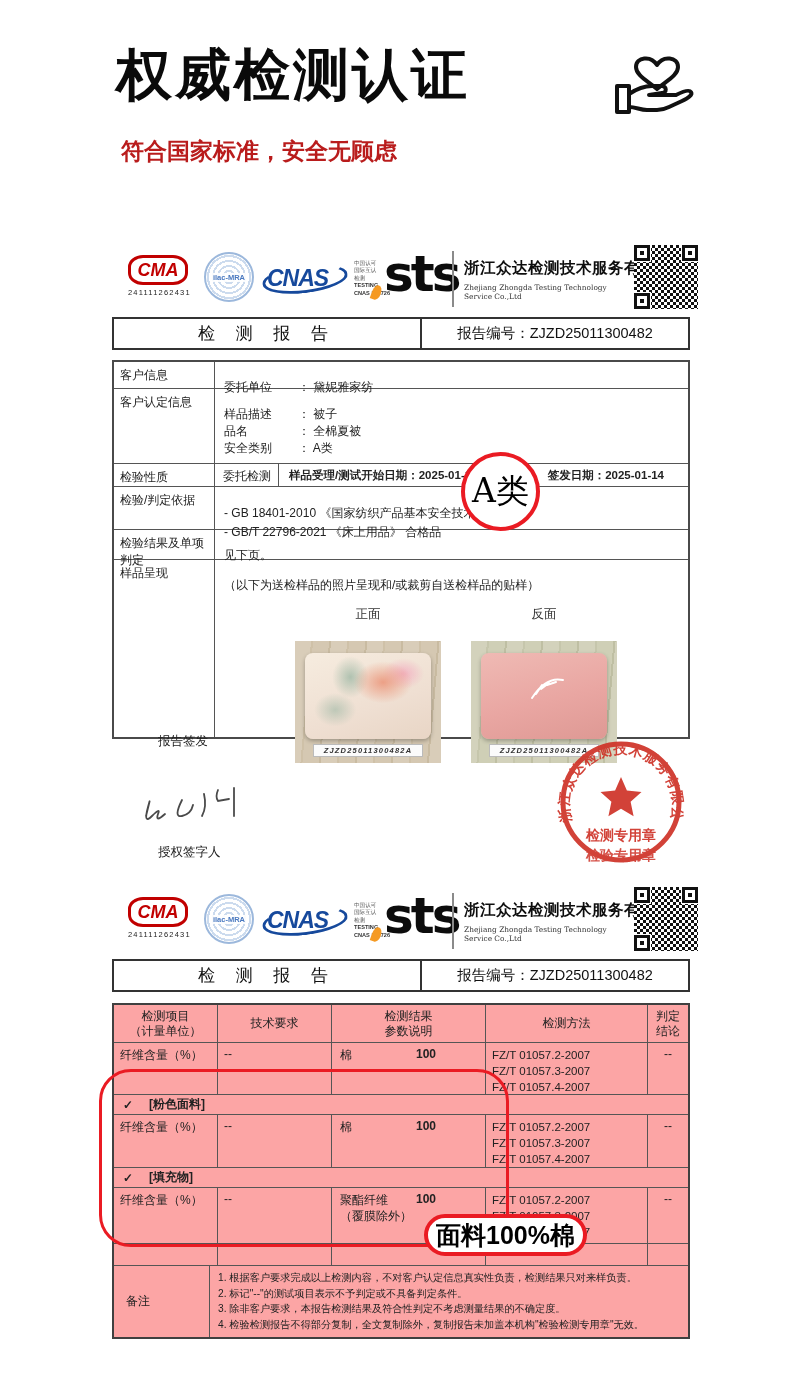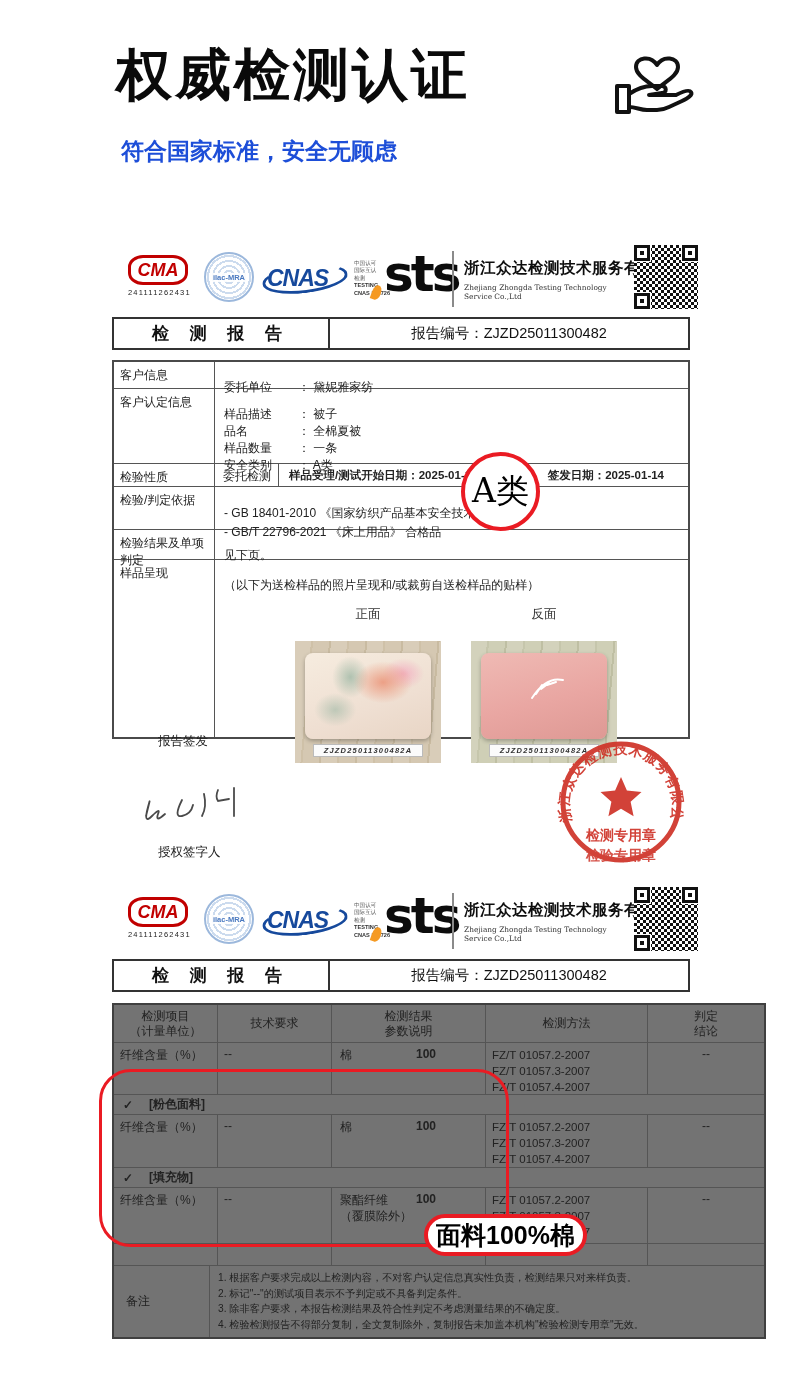--- a/index.html
+++ b/index.html
@@ -4,21 +4,21 @@
 <style>
   *{box-sizing:border-box;margin:0;padding:0}
   body{background:#fff}
   .page{position:relative;width:790px;height:1390px;background:#fff;overflow:hidden;
         font-family:"Liberation Sans",sans-serif;color:#222}
   .abs{position:absolute}
 
   
   .hero-title{left:116px;top:38px;font-family:"DejaVu Serif",serif;font-weight:bold;
               font-size:56px;letter-spacing:3px;color:#0a0a0a}
-  .hero-sub{left:121px;top:136px;font-size:23px;font-weight:bold;color:#1d4ed8}
+  .hero-sub{left:121px;top:136px;font-size:23px;font-weight:bold;color:#b91c1c}
   .hand-icon{left:610px;top:34px}
 
   
   .doc{position:absolute;left:112px;width:578px}
   #doc1{top:243px;height:498px}
   #doc2{top:885px;height:455px}
 
   
   .logo-row{position:absolute;top:0;left:8px;width:578px;height:72px}
   .cma{left:8px;top:12px;text-align:center}
@@ -42,22 +42,22 @@
   .sts{left:264px;top:2px;font-size:50px;font-weight:900;color:#0c0c0c;letter-spacing:-3px;
        font-family:"DejaVu Sans",sans-serif}
   .vline{left:332px;top:8px;width:2px;height:56px;background:#8a8a8a}
   .company{left:344px;top:15px;width:166px}
   .company-cn{font-size:15.5px;font-weight:bold;color:#0d0d0d;letter-spacing:.5px;white-space:nowrap}
   .company-en{font-size:7.4px;color:#333;margin-top:4px;font-family:"DejaVu Serif",serif}
   .qr{left:514px;top:2px;width:64px;height:64px}
 
   
   .title-bar{position:absolute;top:74px;left:0;width:578px;height:33px;border:2px solid #333;display:flex;background:#fff}
-  .tb-left{width:216px;border-right:2px solid #333;display:flex;align-items:center;justify-content:center;
-           font-weight:bold;font-size:17px;letter-spacing:8px;color:#111}
+  .tb-left{width:308px;border-right:2px solid #333;display:flex;align-items:center;justify-content:center;
+           font-weight:normal;font-size:17px;letter-spacing:8px;color:#111}
   .tb-right{flex:1;display:flex;align-items:center;justify-content:center;font-weight:normal;font-size:14.5px;color:#111}
 
   
   .itable{position:absolute;top:117px;left:0;width:578px;border:2px solid #4a4a4a;background:#fff;font-size:12px;color:#222}
   .irow{display:flex;border-top:1px solid #555}
   .irow:first-child{border-top:none}
   .ilabel{width:101px;flex-shrink:0;border-right:1px solid #555;padding:5px 2px 0 6px}
   .icontent{flex:1;padding:17px 0 0 9px}
   .h1{height:26px}.h2{height:75px}.h3{height:23px}.h4{height:43px}.h5{height:30px}.h6{height:178px}
   .kv{line-height:17px}
@@ -85,21 +85,21 @@
         background:#fbfbfb;border:1px solid #bbb;display:flex;align-items:center;justify-content:center;
         font-size:7.5px;font-weight:bold;font-style:italic;letter-spacing:1.2px;color:#333}
 
   
   .sign-issued{left:158px;top:733px;font-size:12.5px;color:#222}
   .sign-script{left:138px;top:784px}
   .sign-auth{left:158px;top:844px;font-size:12.5px;color:#222}
   .stamp{left:554px;top:739px;opacity:.93}
 
   
-  .rtable{position:absolute;top:118px;left:0;width:654px;border:2px solid #404040;background:#737373;font-size:12px;color:#222}
+  .rtable{position:absolute;top:118px;left:0;width:578px;border:2px solid #404040;background:#fca5a5;font-size:12px;color:#222}
   .rrow{display:flex;border-top:1px solid #555}
   .rrow:first-child{border-top:none}
   .c1{width:104px}.c2{width:114px}.c3{width:154px}.c4{width:162px}.c5{flex:1}
   .c1,.c2,.c3,.c4{border-right:1px solid #555}
   .rh{height:37px}.rdata1{height:52px}.rsec{height:20px}.rdata2{height:53px}.rdata3{height:56px}
   .rsp{height:22px}.rrem{height:72px}
   .hcell{display:flex;flex-direction:column;align-items:center;justify-content:center;line-height:15px}
   .dcell{padding:4px 2px 0 6px}
   .rescell{display:flex;padding:4px 2px 0 8px}
   .resname{width:76px;line-height:16px}
@@ -195,21 +195,20 @@
         <div class="ilabel">客户信息</div>
         <div class="icontent kv">
           <span class="k">委托单位</span><span>：  黛妮雅家纺</span>
         </div>
       </div>
       <div class="irow h2">
         <div class="ilabel">客户认定信息</div>
         <div class="icontent">
           <div class="kv"><span class="k">样品描述</span><span>：  被子</span></div>
           <div class="kv"><span class="k">品名</span><span>：  全棉夏被</span></div>
-          <div class="kv"><span class="k">样品数量</span><span>：  一条</span></div>
           <div class="kv"><span class="k">安全类别</span><span>：  A类</span></div>
         </div>
       </div>
       <div class="irow h3">
         <div class="ilabel">检验性质</div>
         <div class="cell-type">委托检测</div>
         <div class="cell-dates">
           <span>样品受理/测试开始日期：2025-01-1</span>
           <span>签发日期：2025-01-14</span>
         </div>

